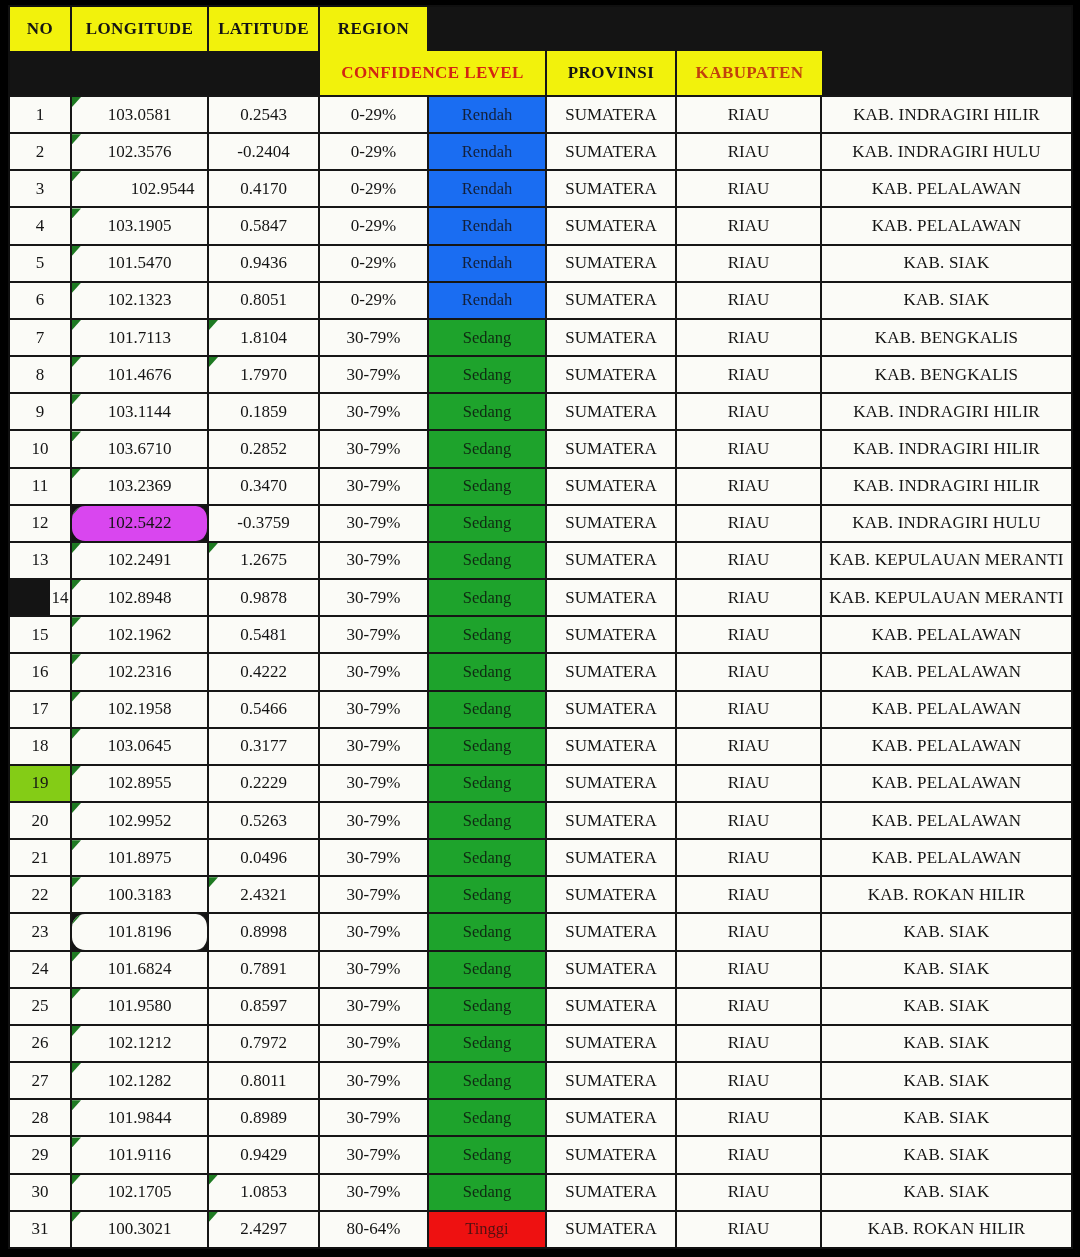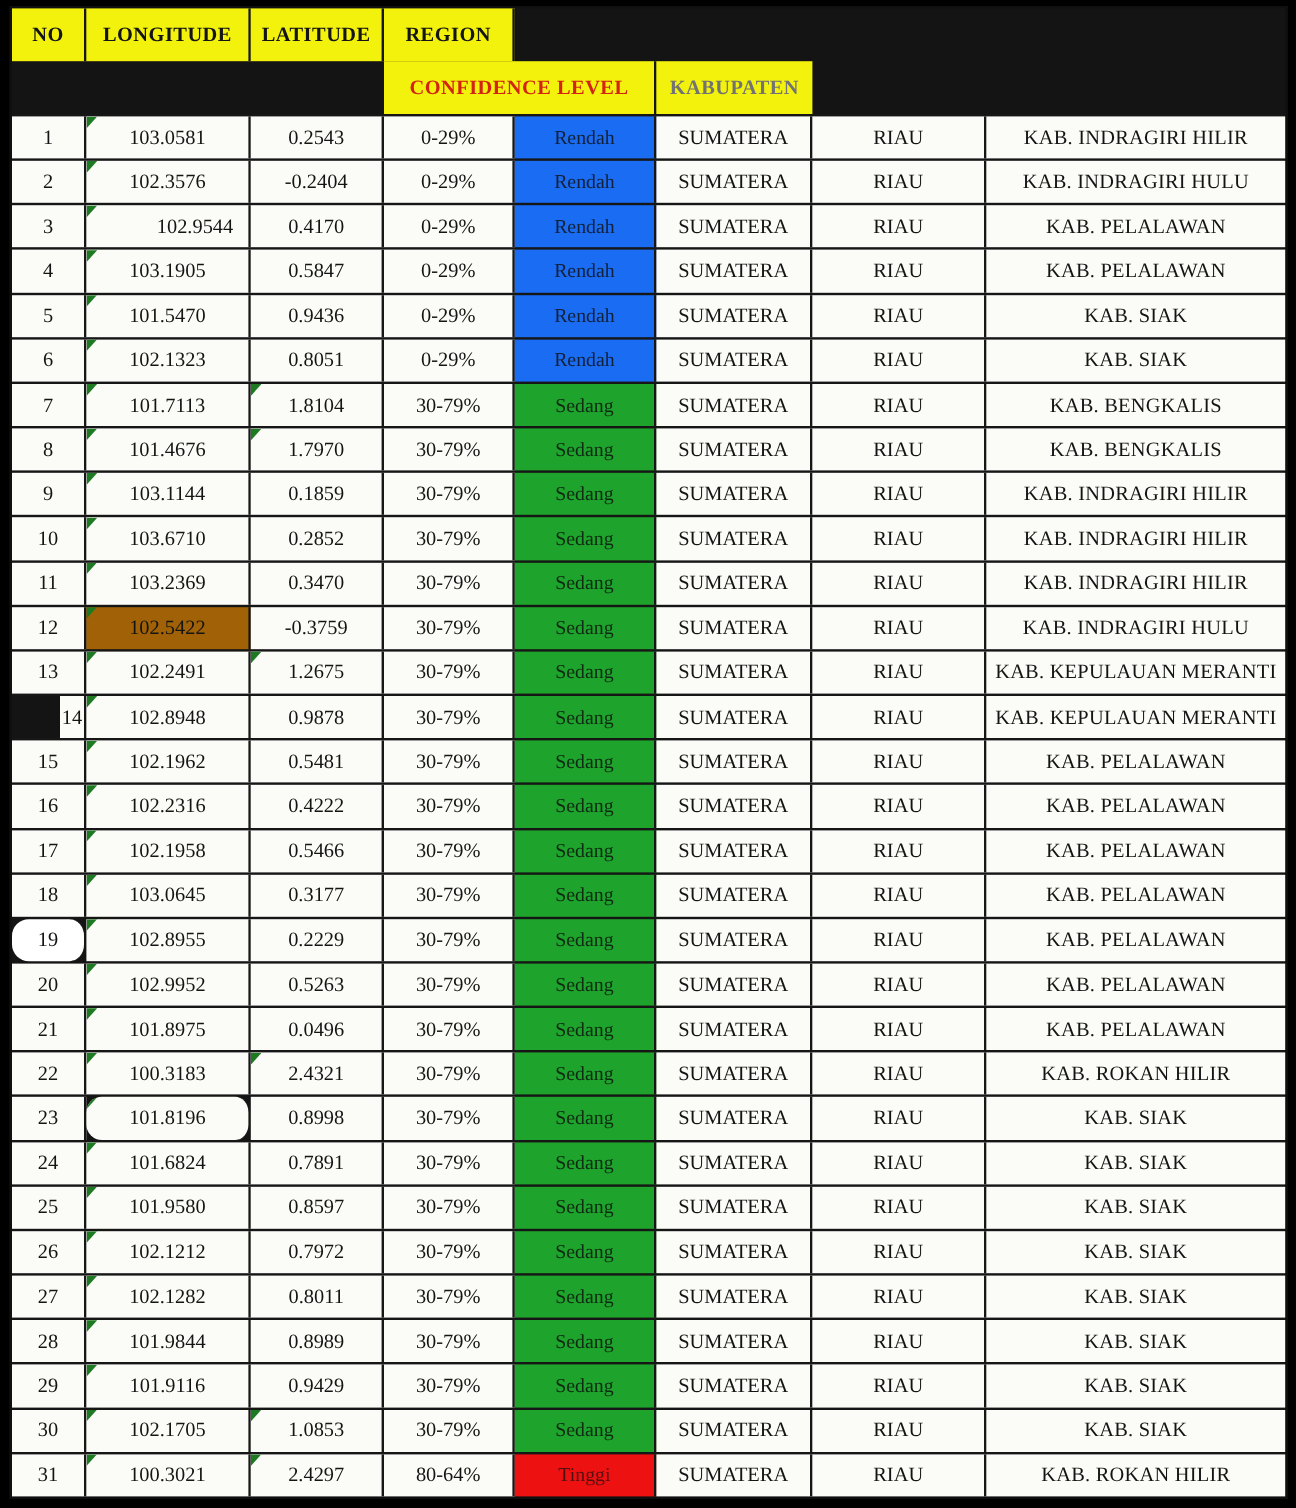--- a/index.html
+++ b/index.html
@@ -46,21 +46,22 @@
 
 <div class="frame">
   <div class="table">
 
     <div class="row thead">
       <div class="th" style="background: rgb(242, 242, 12); color: rgb(20, 20, 20);">NO</div>
       <div class="th" style="background: rgb(242, 242, 12); color: rgb(20, 20, 20);">LONGITUDE</div>
       <div class="th" style="background: rgb(242, 242, 12); color: rgb(20, 20, 20);">LATITUDE</div>
       <div class="th" style="background: rgb(242, 242, 12); color: rgb(20, 20, 20);">REGION</div>
       <div class="th conf" style="background: rgb(242, 242, 12); color: rgb(211, 36, 18);">CONFIDENCE LEVEL</div>
-      <div class="th" style="background: rgb(242, 242, 12); color: #737373;">KABUPATEN</div>
+      <div class="th" style="background: rgb(242, 242, 12); color: rgb(20, 20, 20);">PROVINSI</div>
+      <div class="th" style="background: rgb(242, 242, 12); color: #c2410c;">KABUPATEN</div>
     </div>
 
   <div class="row tr">
     <div class="td" style="background: rgb(251, 251, 247);">1</div>
     <div class="td" style="background: rgb(251, 251, 247);">
       <span class="marker" style="display: block; background: rgb(30, 122, 34);"></span>
       <span>103.0581</span>
     </div>
     <div class="td" style="background: rgb(251, 251, 247);">
 
@@ -227,21 +228,21 @@
       <span>0.3470</span>
     </div>
     <div class="td" style="background: rgb(251, 251, 247);">30-79%</div>
     <div class="td lvl" style="background: rgb(30, 163, 44); color: rgb(15, 42, 18);">Sedang</div>
     <div class="td" style="background: rgb(251, 251, 247);">SUMATERA</div>
     <div class="td" style="background: rgb(251, 251, 247);">RIAU</div>
     <div class="td kab" style="background: rgb(251, 251, 247);">KAB. INDRAGIRI HILIR</div>
   </div>
       <div class="row tr">
     <div class="td" style="background: rgb(251, 251, 247);">12</div>
-    <div class="td" style="background: #a16207;">
+    <div class="td" style="background: #d946ef; border-radius: 13px;">
       <span class="marker" style="display: block; background: rgb(30, 122, 34);"></span>
       <span>102.5422</span>
     </div>
     <div class="td" style="background: rgb(251, 251, 247);">
 
       <span>-0.3759</span>
     </div>
     <div class="td" style="background: rgb(251, 251, 247);">30-79%</div>
     <div class="td lvl" style="background: rgb(30, 163, 44); color: rgb(15, 42, 18);">Sedang</div>
     <div class="td" style="background: rgb(251, 251, 247);">SUMATERA</div>
@@ -338,21 +339,21 @@
 
       <span>0.3177</span>
     </div>
     <div class="td" style="background: rgb(251, 251, 247);">30-79%</div>
     <div class="td lvl" style="background: rgb(30, 163, 44); color: rgb(15, 42, 18);">Sedang</div>
     <div class="td" style="background: rgb(251, 251, 247);">SUMATERA</div>
     <div class="td" style="background: rgb(251, 251, 247);">RIAU</div>
     <div class="td kab" style="background: rgb(251, 251, 247);">KAB. PELALAWAN</div>
   </div>
       <div class="row tr">
-    <div class="td" style="background: #ffffff; border-radius: 14px;">19</div>
+    <div class="td" style="background: #84cc16;">19</div>
     <div class="td" style="background: rgb(251, 251, 247);">
       <span class="marker" style="display: block; background: rgb(30, 122, 34);"></span>
       <span>102.8955</span>
     </div>
     <div class="td" style="background: rgb(251, 251, 247);">
 
       <span>0.2229</span>
     </div>
     <div class="td" style="background: rgb(251, 251, 247);">30-79%</div>
     <div class="td lvl" style="background: rgb(30, 163, 44); color: rgb(15, 42, 18);">Sedang</div>

